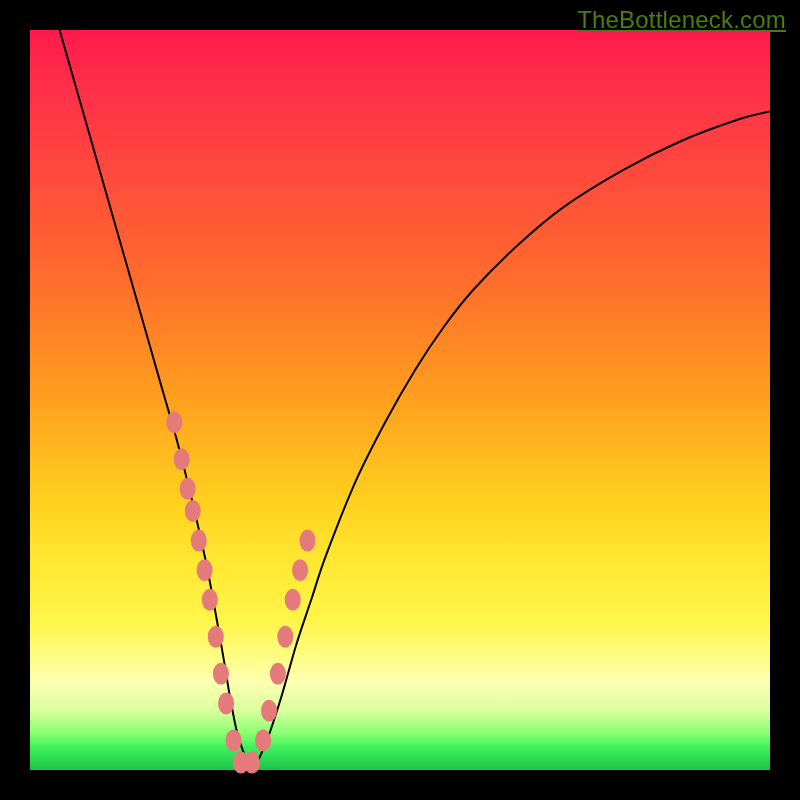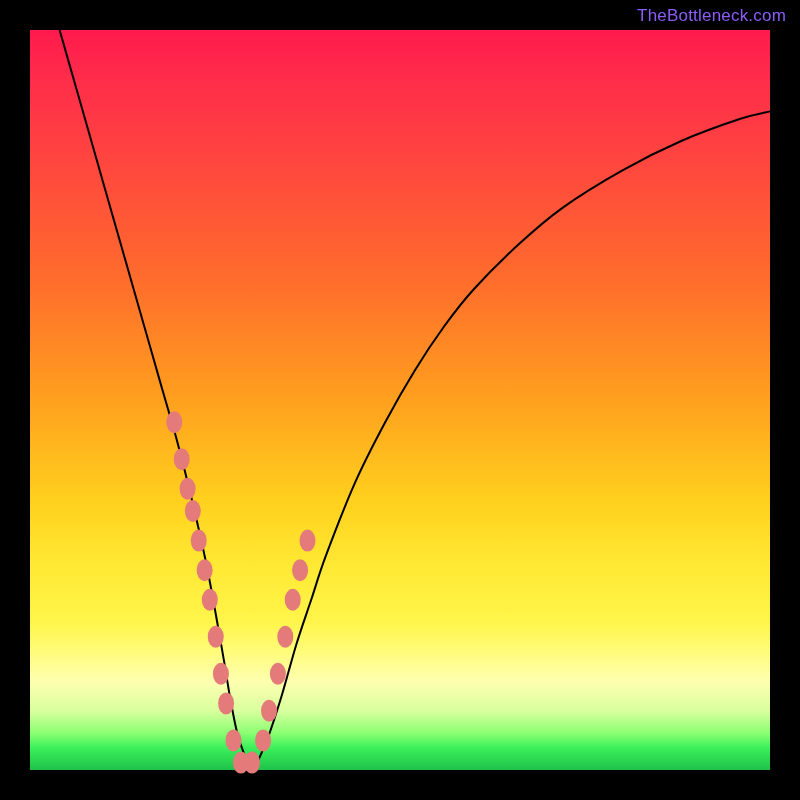--- a/index.html
+++ b/index.html
@@ -38,25 +38,26 @@
       #d9ff9e 92%,
       #8bff72 95%,
       #3cf05a 97%,
       #1ec24a 100%
     );
   }
   .watermark {
     position: absolute;
     top: 6px;
     right: 14px;
-    color: #8b5cf6;
-    font-size: 17px;
+    color: #4d7c0f;
+    font-size: 24px;
     font-weight: 500;
     letter-spacing: 0.2px;
     user-select: none;
+    text-decoration: underline;
   }
   svg.curve {
     position: absolute;
     left: 0;
     top: 0;
     width: 740px;
     height: 740px;
     overflow: visible;
   }
   .series-line {

